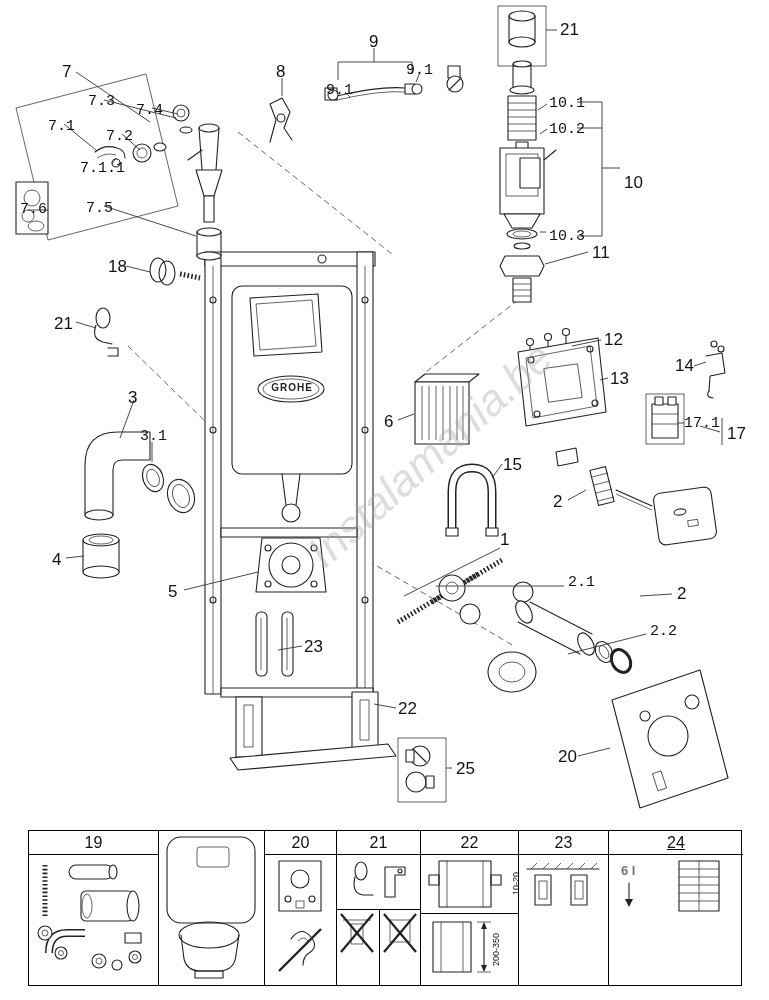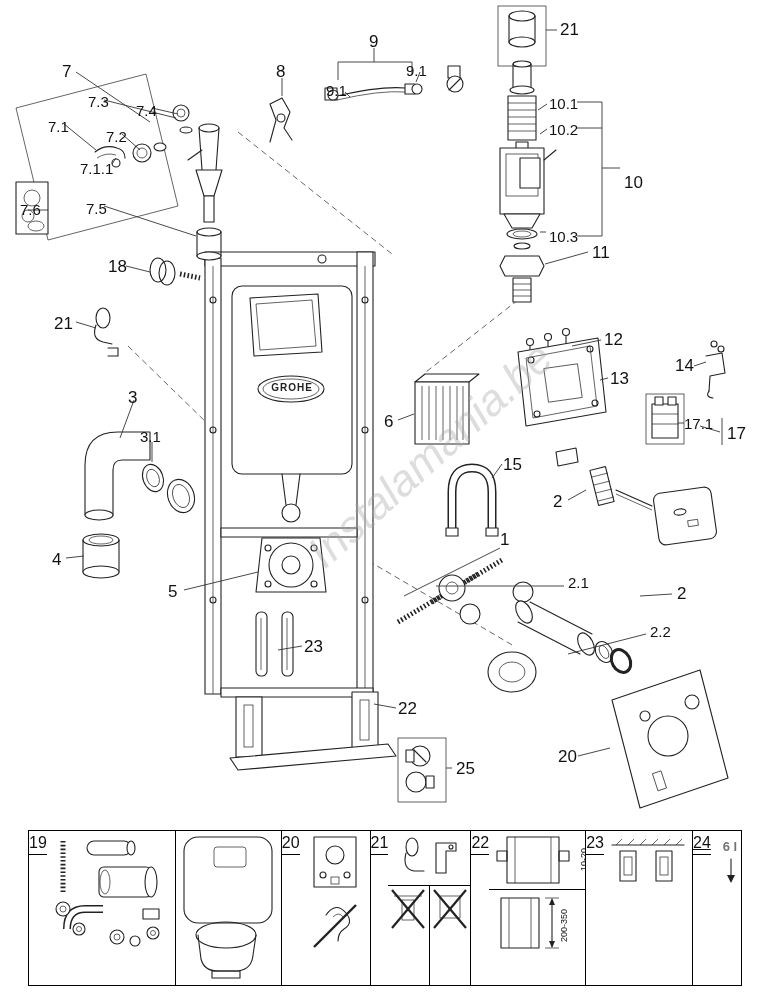--- a/index.html
+++ b/index.html
@@ -6,30 +6,30 @@
   .page{position:relative;width:769px;height:1000px;background:#fff;
         font-family:"Liberation Sans",sans-serif;color:#111;overflow:hidden;}
   .diagram{position:absolute;left:0;top:0;width:769px;height:830px;}
   svg .ln{stroke:#222;fill:none;stroke-width:1.1;stroke-linecap:round;stroke-linejoin:round;}
   svg .fw{stroke:#222;fill:#fff;stroke-width:1.1;stroke-linejoin:round;}
   svg .ldr{stroke:#333;fill:none;stroke-width:0.9;}
   svg .dash{stroke:#555;fill:none;stroke-width:0.9;stroke-dasharray:6 4;}
   svg .thr{stroke:#222;fill:none;stroke-width:5;stroke-dasharray:1.6 2.2;}
   svg .thin{stroke:#222;fill:none;stroke-width:0.7;}
   .callout{position:absolute;font-size:17px;color:#111;white-space:nowrap;}
-  .callout.sub{font-size:15px;}
+  .callout.sub{font-size:15px;font-family:Liberation Mono, monospace;}
   .brand-logo{position:absolute;left:259px;top:382px;width:66px;text-align:center;
         font-size:10px;font-weight:bold;letter-spacing:1px;color:#222;}
   .watermark{position:absolute;left:170px;top:430px;width:520px;text-align:center;
         transform:rotate(-42deg);font-size:44px;font-style:italic;
         color:rgba(165,165,165,0.38);pointer-events:none;}
   
   .parts-table{position:absolute;left:28px;top:830px;width:714px;height:156px;
         border:1.5px solid #000;display:flex;box-sizing:border-box;background:#fff;}
-  .tcol{display:flex;flex-direction:row;box-sizing:border-box;border-right:1px solid #000;}
+  .tcol{display:flex;flex-direction:column;box-sizing:border-box;border-right:1px solid #000;}
   .tcol:last-child{border-right:none;text-decoration:underline;}
   .thead{height:23px;line-height:23px;text-align:center;font-size:16px;
         border-bottom:1px solid #000;flex:0 0 auto;}
   .tbody{flex:1 1 auto;position:relative;overflow:hidden;}
   .subcell{position:relative;box-sizing:border-box;overflow:hidden;}
   .subrow{display:flex;flex:1 1 auto;}
   .subrow .subcell{flex:1 1 50%;}
   .subrow .subcell + .subcell{border-left:1px solid #000;}
   .bt{border-top:1px solid #000;}
   .dim{position:absolute;font-size:9px;color:#111;white-space:nowrap;}

